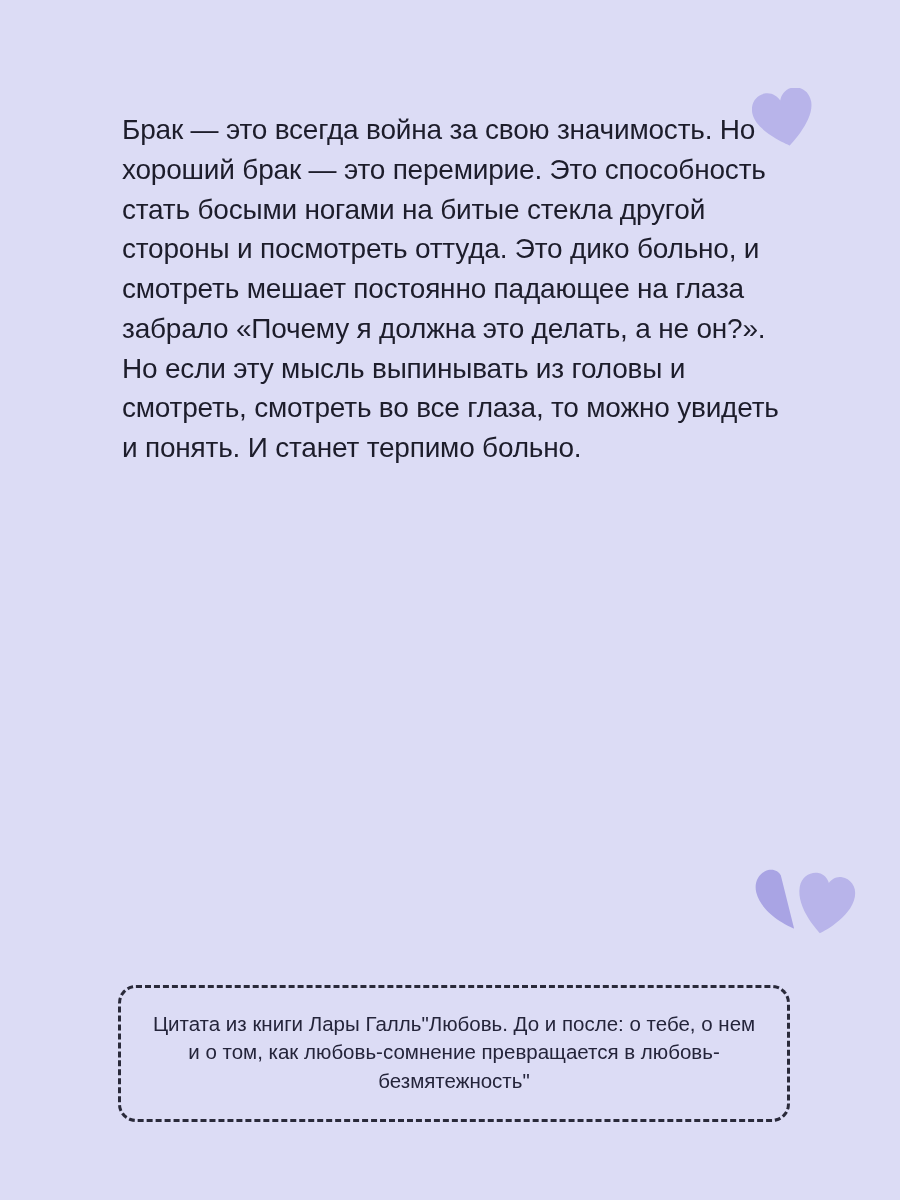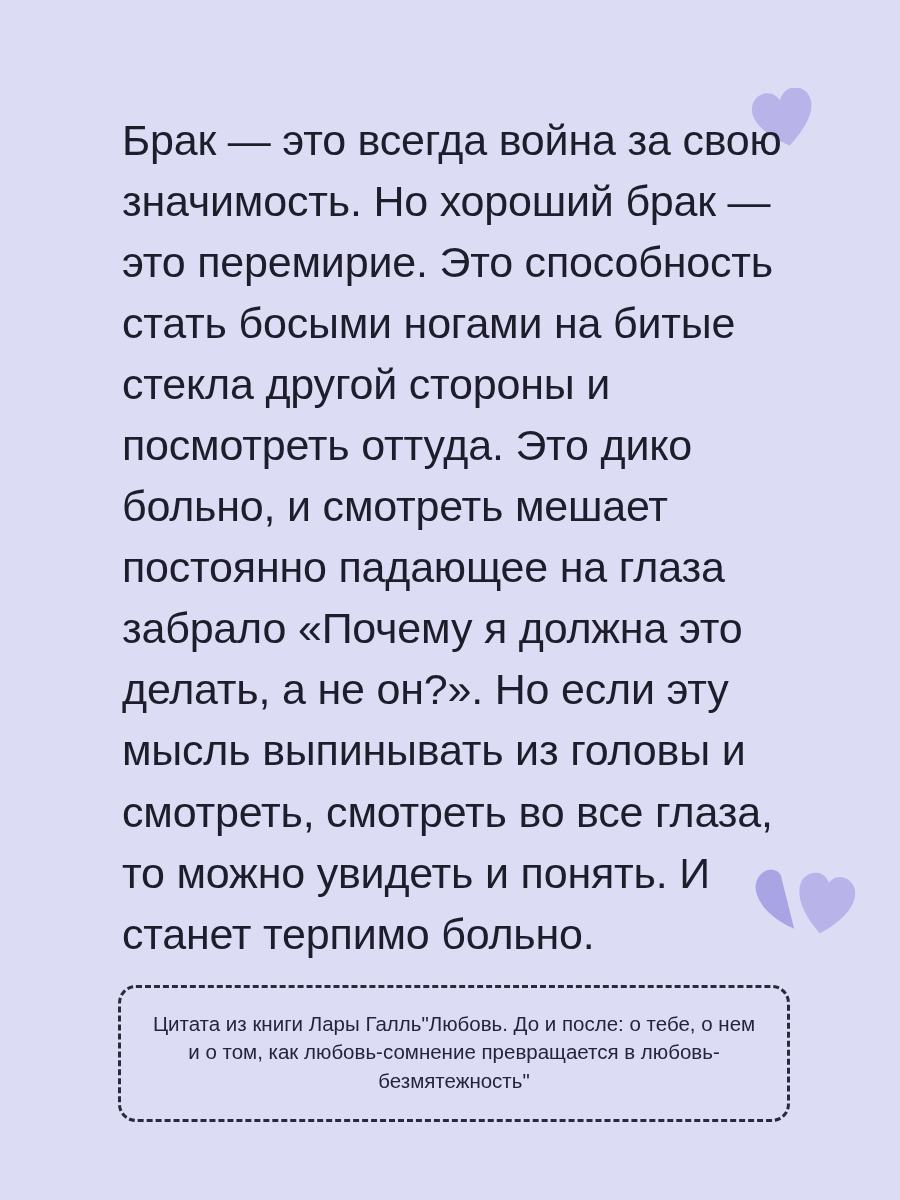--- a/index.html
+++ b/index.html
@@ -31,21 +31,21 @@
   .heart svg { display: block; }
 
   .heart-top { top: 88px; left: 752px; }
   .heart-bottom { top: 822px; left: 742px; }
 
   .quote-text {
     position: absolute;
     left: 122px;
     top: 110px;
     width: 660px;
-    font-size: 43px;
+    font-size: 28px;
     line-height: 1.42;
     color: #1d1d2b;
     font-weight: 400;
     letter-spacing: -0.2px;
     white-space: pre-wrap;
   }
 
   .source-box {
     position: absolute;
     left: 118px;

